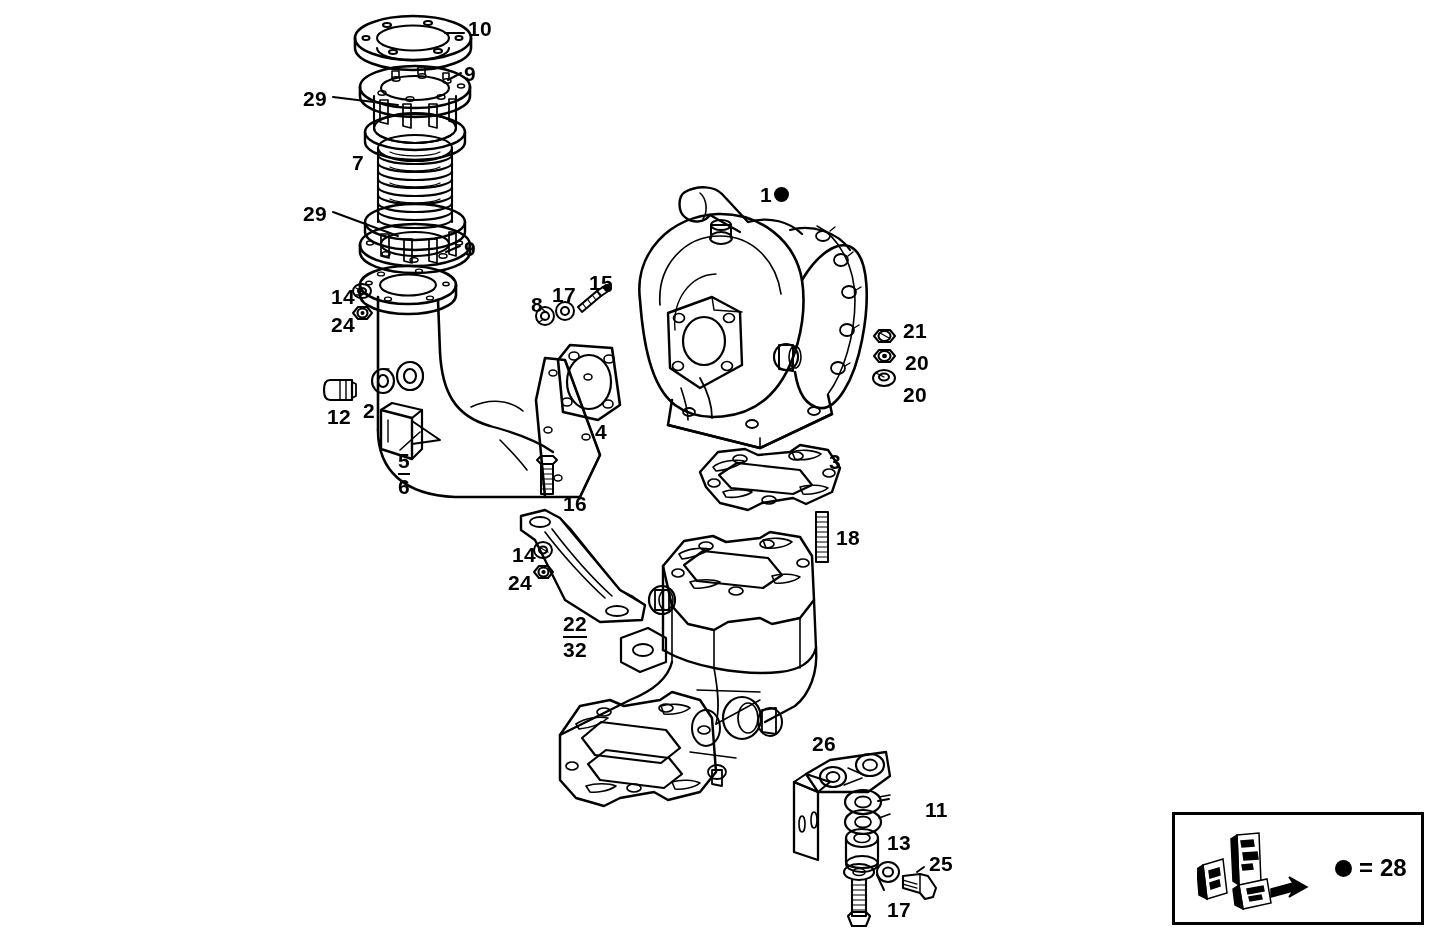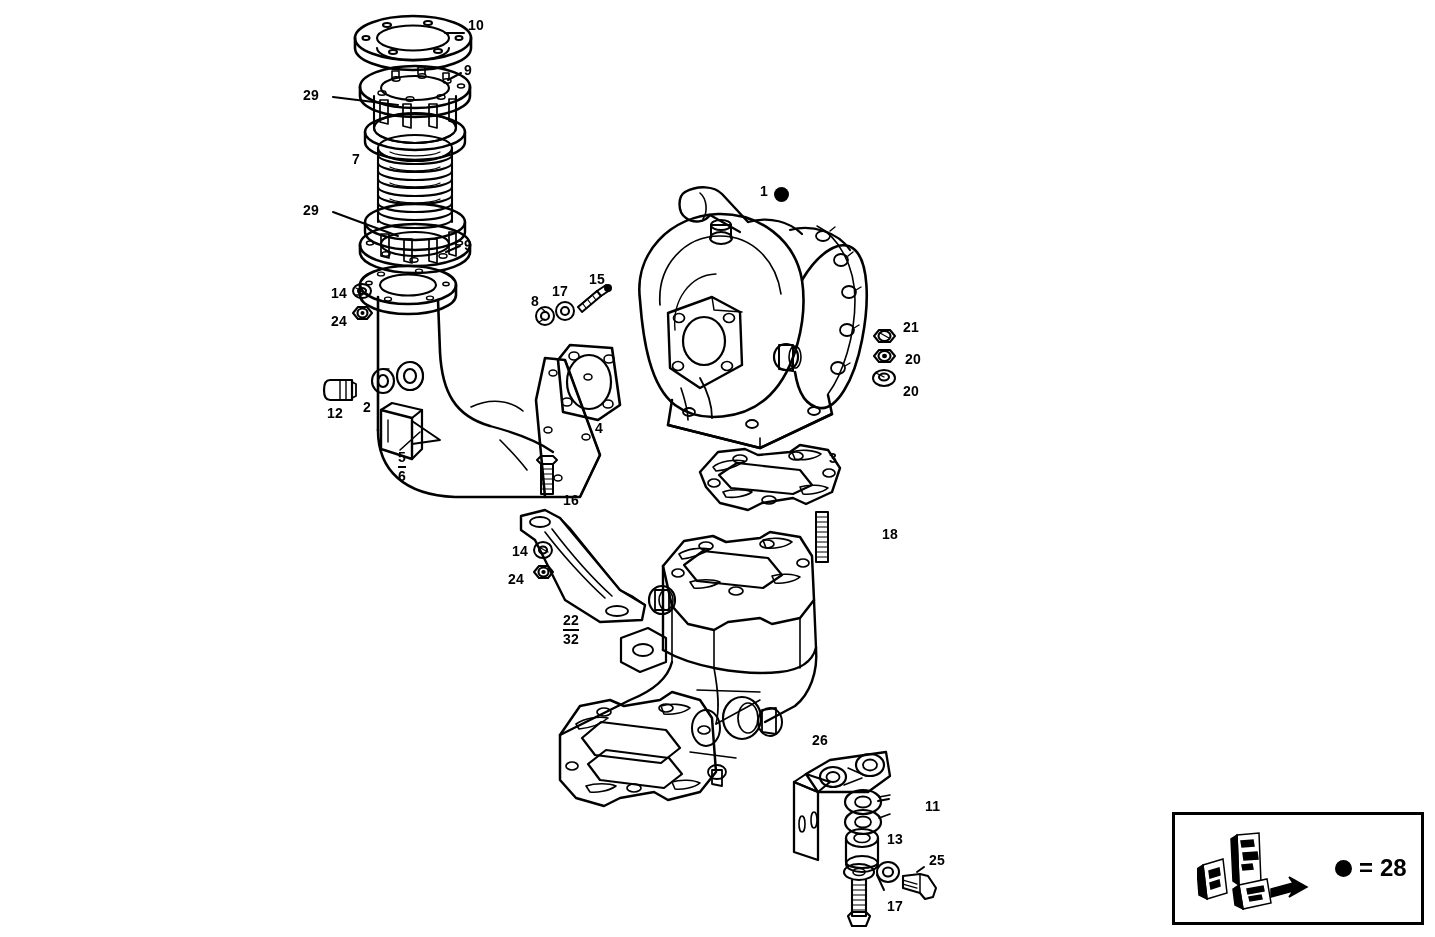--- a/index.html
+++ b/index.html
@@ -22,21 +22,21 @@
     position: absolute;
     left: 0;
     top: 0;
     width: 1435px;
     height: 937px;
   }
   .callout {
     position: absolute;
     font-family: "Liberation Sans", sans-serif;
     font-weight: bold;
-    font-size: 14px;
+    font-size: 21px;
     color: #000000;
     line-height: 1;
     white-space: nowrap;
     letter-spacing: 0.2px;
   }
   .callout.frac {
     text-align: center;
     line-height: 1.05;
   }
   .callout.frac .num {
@@ -550,21 +550,21 @@
   <div class="bullet-mark" style="left:774px; top:187px;"></div>
 
   <div class="callout" style="left:903px; top:320px;">21</div>
   <div class="callout" style="left:905px; top:352px;">20</div>
   <div class="callout" style="left:903px; top:384px;">20</div>
   <div class="callout" style="left:327px; top:406px;">12</div>
   <div class="callout" style="left:363px; top:400px;">2</div>
   <div class="callout" style="left:595px; top:421px;">4</div>
   <div class="callout" style="left:829px; top:451px;">3</div>
   <div class="callout" style="left:563px; top:468px;margin-top:25px;">16</div>
-  <div class="callout" style="left:836px; top:527px;margin-left:46px;">18</div>
+  <div class="callout" style="left:836px; top:527px;">18</div>
   <div class="callout" style="left:512px; top:544px;">14</div>
   <div class="callout" style="left:508px; top:572px;">24</div>
   <div class="callout" style="left:812px; top:733px;">26</div>
   <div class="callout" style="left:925px; top:799px;">11</div>
   <div class="callout" style="left:887px; top:832px;">13</div>
   <div class="callout" style="left:929px; top:853px;">25</div>
   <div class="callout" style="left:887px; top:899px;">17</div>
   <div class="callout" style="left:825px; top:911px;margin-top:32px;">27</div>
 
   <div class="callout frac" style="left:398px; top:450px;">

